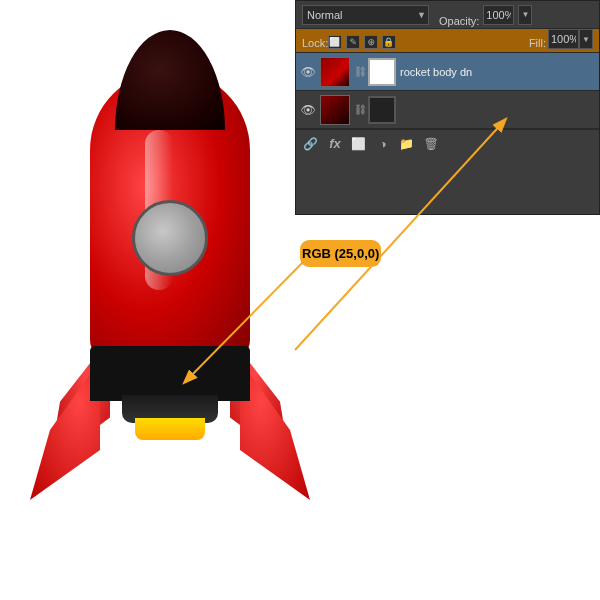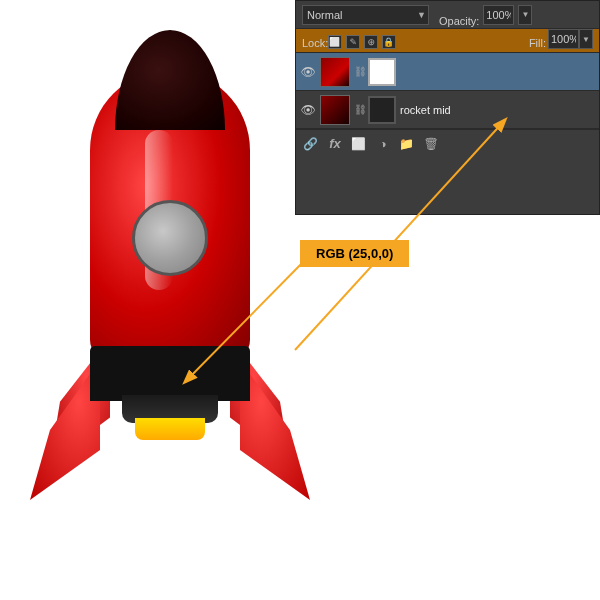--- a/index.html
+++ b/index.html
@@ -327,22 +327,22 @@
 
     
     .annotation-tooltip {
       position: absolute;
       top: 240px;
       left: 300px;
       background: #f5a623;
       color: #000;
       font-size: 13px;
       font-weight: bold;
-      padding: 6px 16px;
-      border-radius: 0;
+      padding: 6px 2px;
+      border-radius: 9px;
       white-space: nowrap;
       z-index: 10;
     }
 
     
     .arrows-svg {
       position: absolute;
       top: 0;
       left: 0;
       width: 600px;
@@ -403,28 +403,28 @@
     <span class="ps-fill-label">Fill:</span>
     <input class="ps-opacity-input" value="100%" type="text" style="margin-left: 2px;">
     <div class="ps-arrow-btn">▼</div>
   </div>
 
   <div class="ps-layer-row selected">
     <div class="ps-eye">👁</div>
     <div class="ps-layer-thumb ps-layer-thumb-red" style="background: linear-gradient(135deg,#8b0000,#cc0000 60%,#1a0000);"></div>
     <span class="ps-chain-icon">⛓</span>
     <div class="ps-layer-mask-thumb" style="background:#fff; border:2px solid #aaa;"></div>
+    <span class="ps-layer-name">rocket body dn</span>
   </div>
 
   <div class="ps-layer-row">
     <div class="ps-eye">👁</div>
     <div class="ps-layer-thumb ps-layer-thumb-dark" style="background: linear-gradient(135deg,#8b0000 0%,#1a0000 100%);"></div>
     <span class="ps-chain-icon">⛓</span>
     <div class="ps-layer-mask-thumb" style="background:#222; border:2px solid #555;"></div>
-    <span class="ps-layer-name">rocket mid</span>
   </div>
 
   <div class="ps-panel-bottom">
     <div class="ps-bottom-icon">🔗</div>
     <div class="ps-bottom-icon" style="font-style:italic; font-weight:bold; font-size:13px; color:#aaa;">fx</div>
     <div class="ps-bottom-icon">⬜</div>
     <div class="ps-bottom-icon">◑</div>
     <div class="ps-bottom-icon">📁</div>
     <div class="ps-bottom-icon">🗑</div>
   </div>

